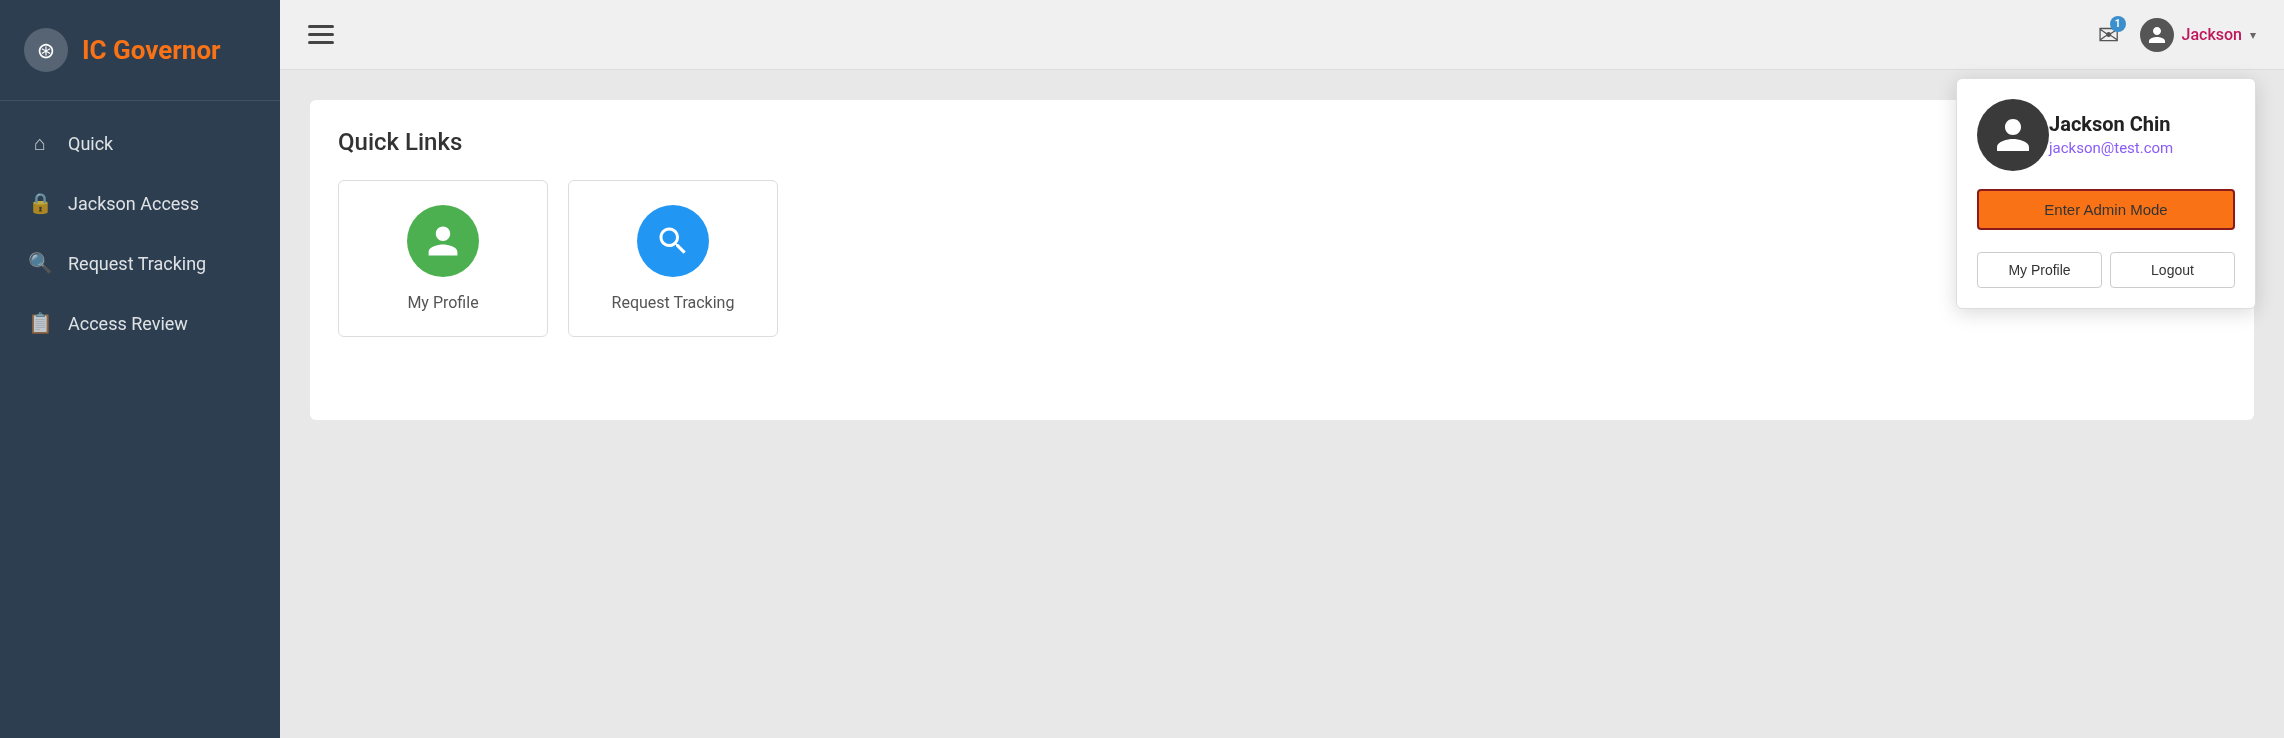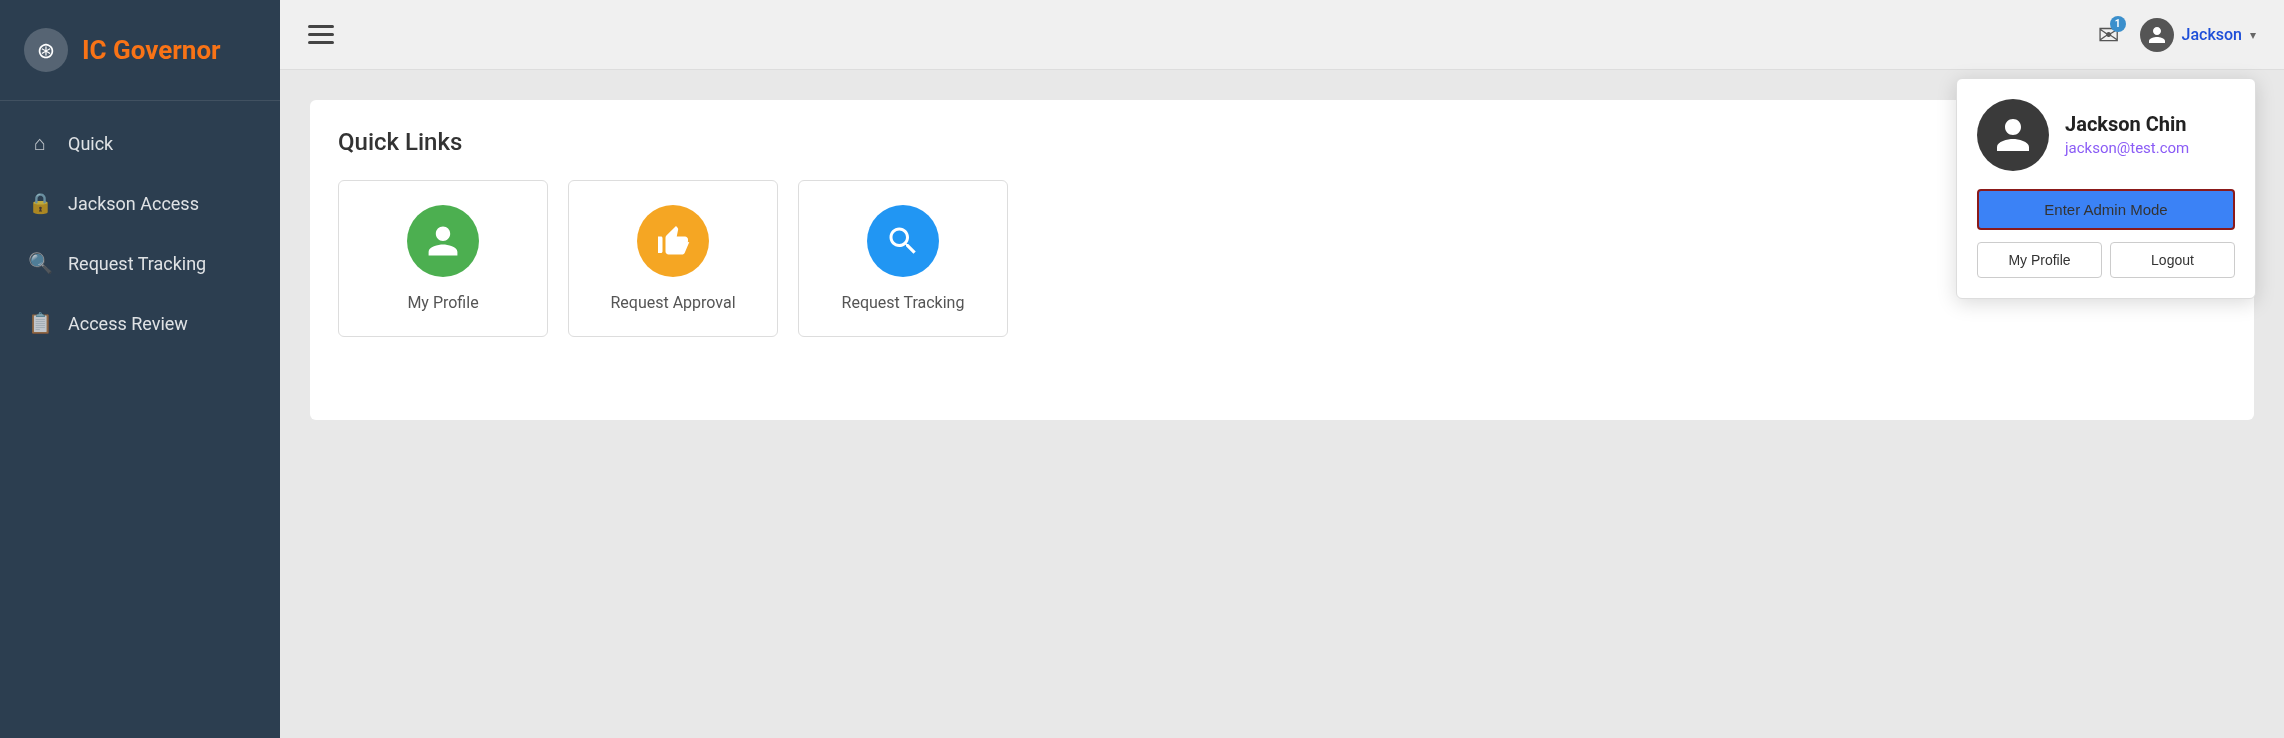--- a/index.html
+++ b/index.html
@@ -127,21 +127,21 @@
       width: 34px; height: 34px;
       border-radius: 50%;
       background: #555;
       display: flex; align-items: center; justify-content: center;
       color: white;
       font-size: 18px;
     }
     .user-name {
       font-size: 16px;
       font-weight: 500;
-      color: #1d4ed8;
+      color: #be185d;
     }
     .chevron-down {
       font-size: 12px;
       color: #666;
     }
 
     
     .user-dropdown {
       position: absolute;
       top: 60px;
@@ -150,21 +150,20 @@
       border: 1px solid #ddd;
       border-radius: 6px;
       box-shadow: 0 4px 20px rgba(0,0,0,0.15);
       width: 300px;
       z-index: 200;
       padding: 20px;
     }
     .dropdown-profile {
       display: flex;
       align-items: center;
-      gap: 16px;
       margin-bottom: 18px;
     }
     .dropdown-avatar {
       width: 72px; height: 72px;
       border-radius: 50%;
       background: #3a3a3a;
       display: flex; align-items: center; justify-content: center;
       font-size: 36px;
       color: white;
       flex-shrink: 0;
@@ -175,27 +174,27 @@
       color: #222;
     }
     .dropdown-user-info .dropdown-email {
       font-size: 15px;
       color: #8b5cf6;
       margin-top: 3px;
     }
     .dropdown-admin-btn {
       width: 100%;
       padding: 10px 16px;
-      background: #3b82f6;
+      background: #f97316;
       border: 2px solid #8b1a1a;
       border-radius: 4px;
       color: #333;
       font-size: 15px;
       cursor: pointer;
-      margin-bottom: 12px;
+      margin-bottom: 22px;
       font-weight: 500;
     }
     .dropdown-actions {
       display: flex;
       gap: 8px;
     }
     .dropdown-action-btn {
       flex: 1;
       padding: 9px 12px;
       background: white;
@@ -340,28 +339,20 @@
 
         <div class="quick-link-card">
           <div class="quick-link-icon-circle icon-green">
             <svg width="36" height="36" viewBox="0 0 24 24" fill="white">
                 <path d="M12 12c2.7 0 4.8-2.1 4.8-4.8S14.7 2.4 12 2.4 7.2 4.5 7.2 7.2 9.3 12 12 12zm0 2.4c-3.2 0-9.6 1.6-9.6 4.8v2.4h19.2v-2.4c0-3.2-6.4-4.8-9.6-4.8z"></path>
               </svg>
           </div>
           <span class="quick-link-label">My Profile</span>
         </div>
 
-        <div class="quick-link-card">
-          <div class="quick-link-icon-circle icon-yellow">
-            <svg width="36" height="36" viewBox="0 0 24 24" fill="white">
-                <path d="M2 20h2c.55 0 1-.45 1-1v-9c0-.55-.45-1-1-1H2v11zm19.83-7.12c.11-.25.17-.52.17-.8V11c0-1.1-.9-2-2-2h-5.5l.92-4.65c.05-.22.02-.46-.08-.66-.23-.45-.52-.86-.88-1.22L14 2 7.59 8.41C7.21 8.79 7 9.3 7 9.83V19c0 1.1.9 2 2 2h9c.83 0 1.54-.5 1.84-1.22l3.02-7.12z"></path>
-              </svg>
-          </div>
-          <span class="quick-link-label">Request Approval</span>
-        </div>
 
         <div class="quick-link-card">
           <div class="quick-link-icon-circle icon-blue">
             <svg width="36" height="36" viewBox="0 0 24 24" fill="white">
                 <path d="M15.5 14h-.79l-.28-.27C15.41 12.59 16 11.11 16 9.5 16 5.91 13.09 3 9.5 3S3 5.91 3 9.5 5.91 16 9.5 16c1.61 0 3.09-.59 4.23-1.57l.27.28v.79l5 4.99L20.49 19l-4.99-5zm-6 0C7.01 14 5 11.99 5 9.5S7.01 5 9.5 5 14 7.01 14 9.5 11.99 14 9.5 14z"></path>
               </svg>
           </div>
           <span class="quick-link-label">Request Tracking</span>
         </div>
 

